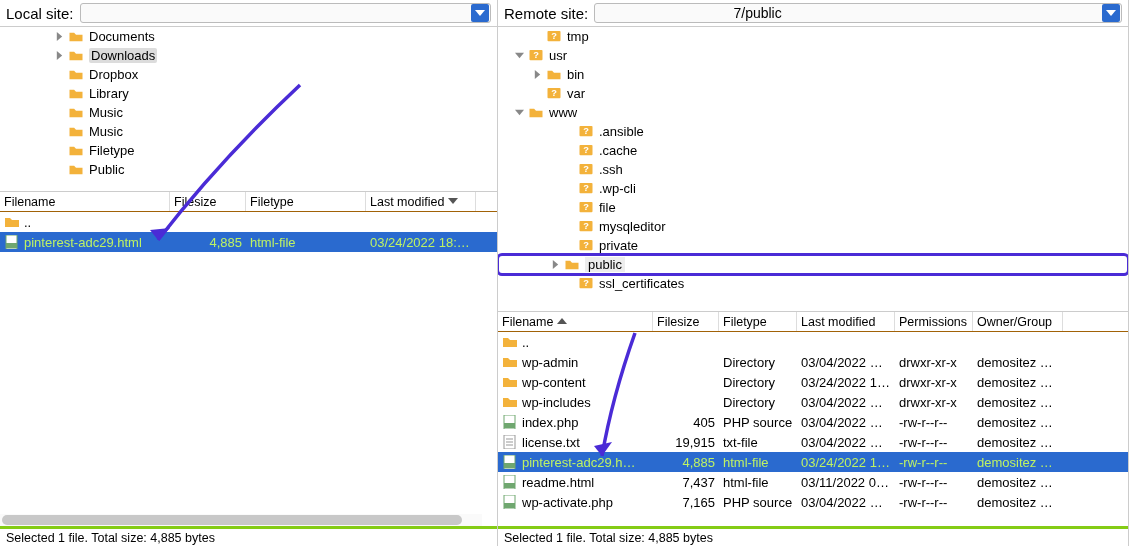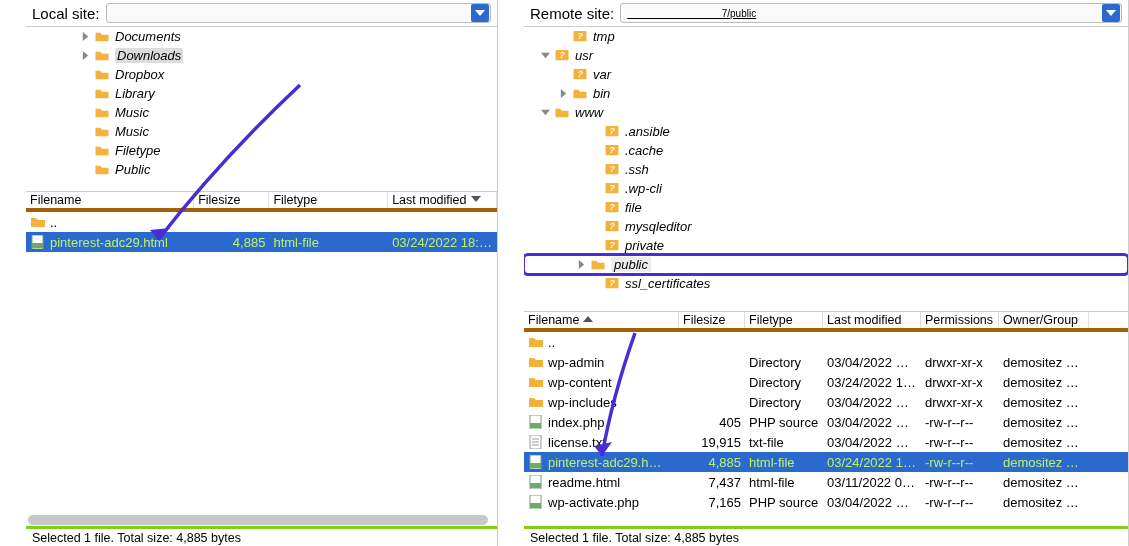--- a/index.html
+++ b/index.html
@@ -1,42 +1,42 @@
 <!DOCTYPE html>
 <html><head>
 <meta charset="utf-8">
 <style>
   * { box-sizing: border-box; margin: 0; padding: 0; font-family: -apple-system, BlinkMacSystemFont, "Segoe UI", sans-serif; }
   body { width: 1129px; height: 546px; display: flex; background: #fff; font-size: 13px; color: #000; position: relative; }
-  .pane { display: flex; flex-direction: column; border-right: 1px solid #ccc; padding-left: 26px; }
+  .pane { display: flex; flex-direction: column; border-right: 1px solid #ccc; }
   .pane.local { width: 498px; }
   .pane.remote { width: 631px; }
   .site-row { display: flex; align-items: center; padding: 3px 6px; gap: 6px; border-bottom: 1px solid #ccc; font-size: 15px; }
   .site-label { white-space: nowrap; }
   .combo { flex: 1; display: flex; align-items: center; border: 1px solid #bbb; border-radius: 3px; height: 20px; background: #fafafa; position: relative; }
-  .combo-input { flex: 1; border: none; background: transparent; padding: 0 6px; font-size: 10px; outline: none; text-decoration: underline; }
+  .combo-input { flex: 1; border: none; background: transparent; padding: 0 6px; font-size: 14px; outline: none; }
   .combo-arrow { width: 18px; height: 18px; background: #2a6acf; border-radius: 2px; display: flex; align-items: center; justify-content: center; margin-right: 1px; }
   .combo-arrow svg { width: 10px; height: 10px; fill: #fff; }
   .tree-pane { flex: 0 0 auto; overflow: hidden; border-bottom: 1px solid #ccc; position: relative; }
   .pane.local .tree-pane { height: 165px; }
   .pane.remote .tree-pane { height: 285px; }
   .tree-scroll { position: absolute; inset: 0; overflow-y: auto; }
-  .tree-row { display: flex; align-items: center; height: 19px; white-space: nowrap; font-style: italic; }
+  .tree-row { display: flex; align-items: center; height: 19px; white-space: nowrap; }
   .tree-ind { display: inline-block; }
   .disclose { width: 10px; height: 10px; margin-right: 4px; display: inline-flex; align-items: center; justify-content: center; }
   .disclose svg { width: 9px; height: 9px; fill: #888; }
   .folder-icon, .qmark-icon { width: 16px; height: 13px; margin-right: 5px; }
   .folder-icon svg, .qmark-icon svg { width: 16px; height: 13px; }
   .tree-label { }
   .tree-row.sel .tree-label { background: #dcdcdc; border-radius: 2px; padding: 0 2px; }
   .tree-row.hl { outline: 3px solid #4a2bd6; outline-offset: -1px; border-radius: 4px; }
   .tree-row.hl .tree-label { background: #ededed; padding: 0 3px; }
 
   .list-pane { flex: 1; display: flex; flex-direction: column; overflow: hidden; position: relative; }
-  .list-header { display: flex; border-bottom: 4px solid #a16207; height: 20px; align-items: center; }
+  .list-header { display: flex; border-bottom: 1px solid #a16207; height: 20px; align-items: center; }
   .list-header .col { border-right: 1px solid #ddd; padding: 0 4px; font-size: 12.5px; display: flex; align-items: center; height: 100%; }
   .sort-ic { margin-left: 4px; }
   .sort-ic svg { width: 10px; height: 10px; fill: #555; }
   .list-body { flex: 1; overflow: auto; position: relative; }
   .list-row { display: flex; height: 20px; align-items: center; }
   .list-row.sel { background: #2a6acf; color: #bef264; }
   .list-row .cell { padding: 0 4px; overflow: hidden; text-overflow: ellipsis; white-space: nowrap; }
   .file-icon { width: 16px; height: 14px; margin-right: 4px; flex-shrink: 0; }
   .file-icon svg { width: 16px; height: 14px; }
   .cell.name { display: flex; align-items: center; }
@@ -267,37 +267,37 @@
               <use href="#ic-chev-d"></use>
             </svg>
           </span>
       <span class="qmark-icon"><svg viewBox="0 0 16 14">
               <use href="#ic-qmark"></use>
             </svg></span>
       <span class="tree-label">usr</span>
     </div>
         <div class="tree-row">
       <span class="tree-ind" style="width:34px"></span>
-      <span class="disclose"></span>
-      <span class="qmark-icon"><svg viewBox="0 0 16 14">
-              <use href="#ic-qmark"></use>
-            </svg></span>
-      <span class="tree-label">var</span>
-    </div>
-        <div class="tree-row">
-      <span class="tree-ind" style="width:34px"></span>
       <span class="disclose">
             <svg viewBox="0 0 10 10">
               <use href="#ic-chev-r"></use>
             </svg>
           </span>
       <span class="folder-icon"><svg viewBox="0 0 16 14">
               <use href="#ic-folder"></use>
             </svg></span>
       <span class="tree-label">bin</span>
+    </div>
+        <div class="tree-row">
+      <span class="tree-ind" style="width:34px"></span>
+      <span class="disclose"></span>
+      <span class="qmark-icon"><svg viewBox="0 0 16 14">
+              <use href="#ic-qmark"></use>
+            </svg></span>
+      <span class="tree-label">var</span>
     </div>
         <div class="tree-row">
       <span class="tree-ind" style="width:16px"></span>
       <span class="disclose">
             <svg viewBox="0 0 10 10">
               <use href="#ic-chev-d"></use>
             </svg>
           </span>
       <span class="folder-icon"><svg viewBox="0 0 16 14">
               <use href="#ic-folder"></use>

